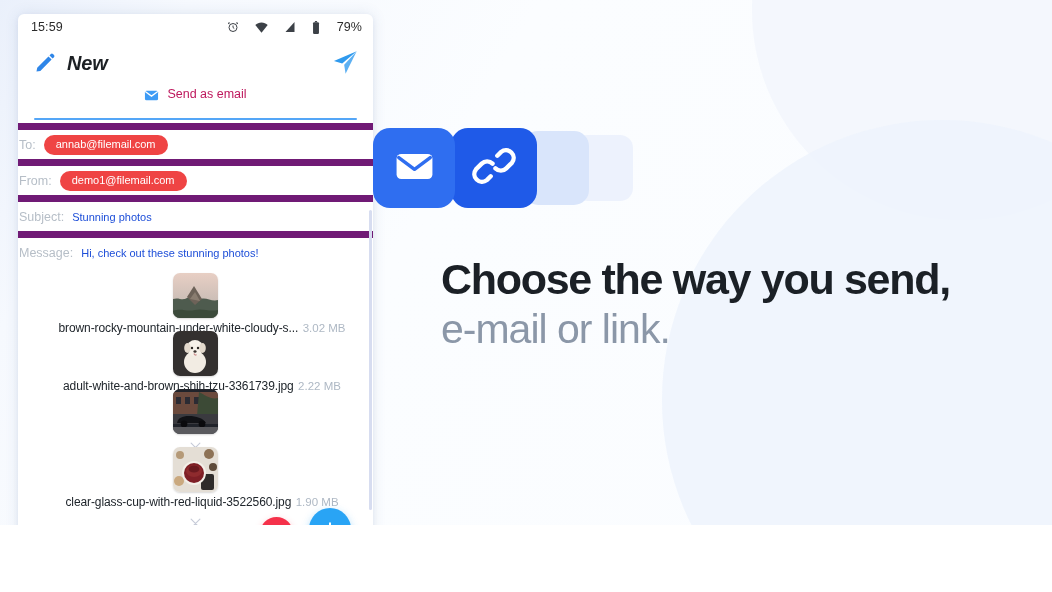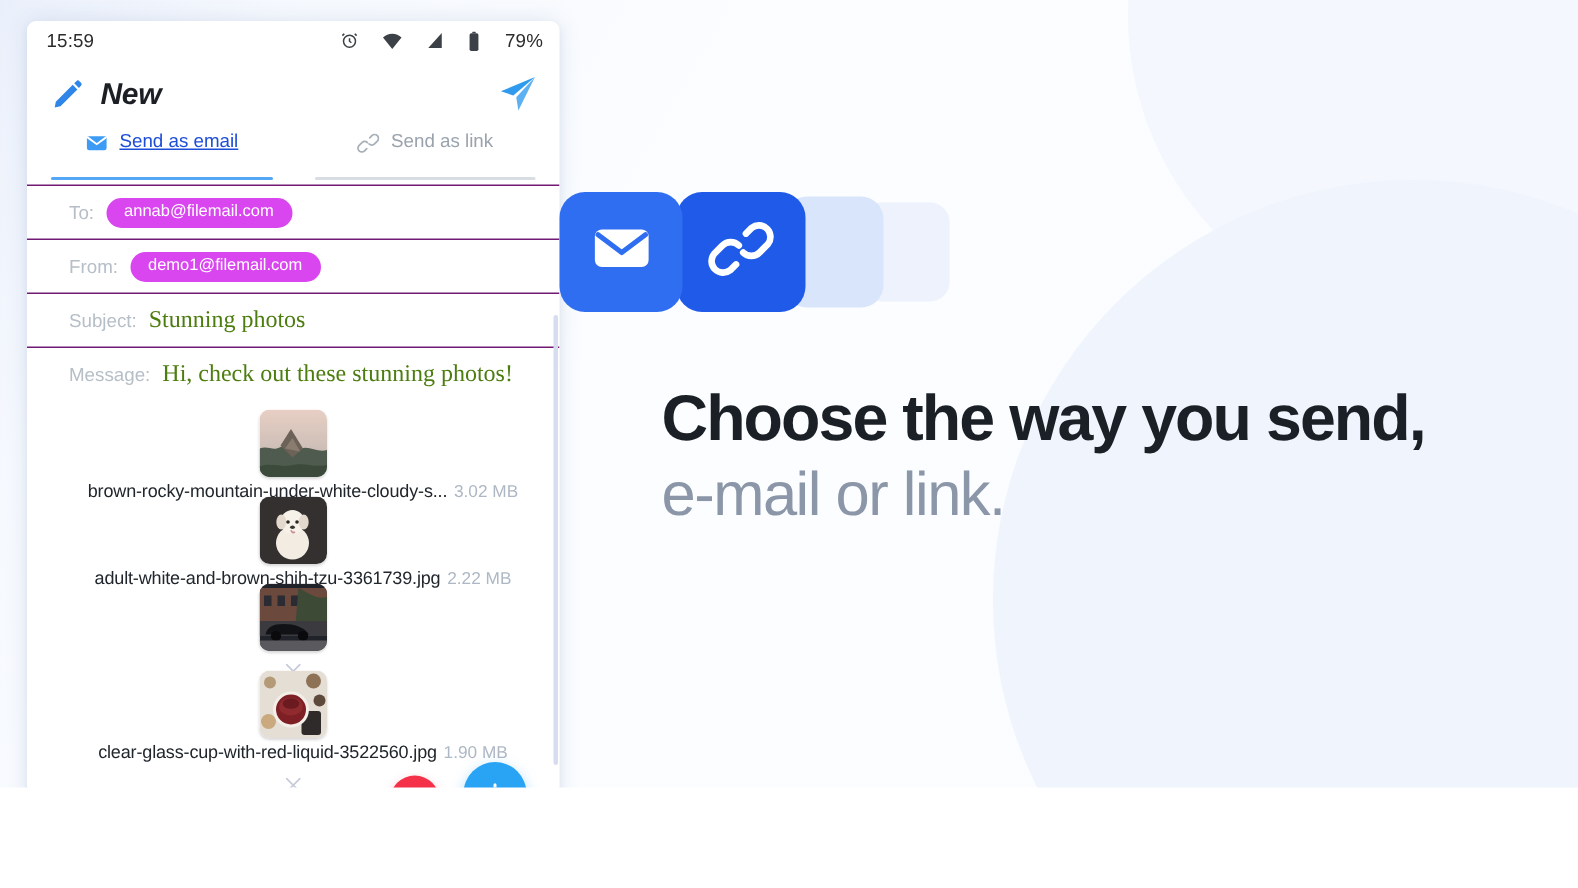--- a/index.html
+++ b/index.html
@@ -69,51 +69,51 @@
   .tab {
     flex: 1;
     display: flex; align-items: flex-start; justify-content: center;
     gap: 8px;
     font-size: 12.5px;
     position: relative;
     padding-top: 1px;
     cursor: pointer;
   }
   .tab .tab-ico { width: 15px; height: 15px; display: inline-flex; margin-top: 1px; }
-  .tab.active { color: #1d4ed8; text-decoration: underline; }
+  .tab.active { color: #be185d; }
   .tab.inactive { color: #9aa3ad; }
   .tab .underline {
     position: absolute; left: 14px; right: 14px; bottom: -2px;
     height: 2.5px; border-radius: 2px;
   }
   .tab.active .underline { background: #54a6f7; }
   .tab.inactive .underline { background: #d8dde3; }
   .tabs-wrap { position: relative; padding-bottom: 5px; }
 
   
   .row {
-    border-top: 1px solid #701a75;
+    border-top: 7px solid #701a75;
     display: flex; align-items: center;
-    padding: 0 28px;
+    padding: 0 1px;
     min-height: 36px;
   }
   .row-label {
     font-size: 12.5px; color: #b6bec7;
     margin-right: 8px; flex: none;
   }
   .chip {
-    background: #d946ef;
+    background: #ef4444;
     color: #ffffff;
     font-size: 11px;
     border-radius: 11px;
     padding: 3.5px 12px 4.5px;
     display: inline-block;
     cursor: pointer;
   }
-  .row-value { font-size: 16px; color: #4d7c0f; font-family: Liberation Serif, serif; }
+  .row-value { font-size: 11px; color: #1d4ed8; }
 
   
   .filelist { flex: 1; overflow: hidden; position: relative; }
   .file-row {
     display: flex; align-items: center;
     padding: 6px 12px 6px 12px;
     height: 58px;
     flex-direction: column;
   }
   .thumb {
@@ -273,30 +273,20 @@
     <div class="tabs-wrap">
       <div class="tabs">
         <div class="tab active">
           <span class="tab-ico">
             <svg width="15" height="15" viewBox="0 0 24 24" fill="#3d9bf5">
               <rect x="1.5" y="4.5" width="21" height="15" rx="2.4"></rect>
               <path d="M2.5 6 12 13 21.5 6" stroke="#ffffff" stroke-width="2" fill="none" stroke-linecap="round"></path>
             </svg>
           </span>
           <span>Send as email</span>
-          <span class="underline"></span>
-        </div>
-        <div class="tab inactive">
-          <span class="tab-ico">
-            <svg width="15" height="15" viewBox="0 0 24 24" fill="none" stroke="#a8b0b9" stroke-width="1.9" stroke-linecap="round">
-              <path d="M13.6 6.2 15.9 3.9a4.1 4.1 0 0 1 5.8 5.8l-3 3a4.1 4.1 0 0 1-5.8 0"></path>
-              <path d="M10.4 17.8 8.1 20.1a4.1 4.1 0 0 1-5.8-5.8l3-3a4.1 4.1 0 0 1 5.8 0"></path>
-            </svg>
-          </span>
-          <span>Send as link</span>
           <span class="underline"></span>
         </div>
       </div>
     </div>
 
     <div class="row">
       <span class="row-label">To:</span>
       <span class="chip">annab@filemail.com</span>
     </div>
 

